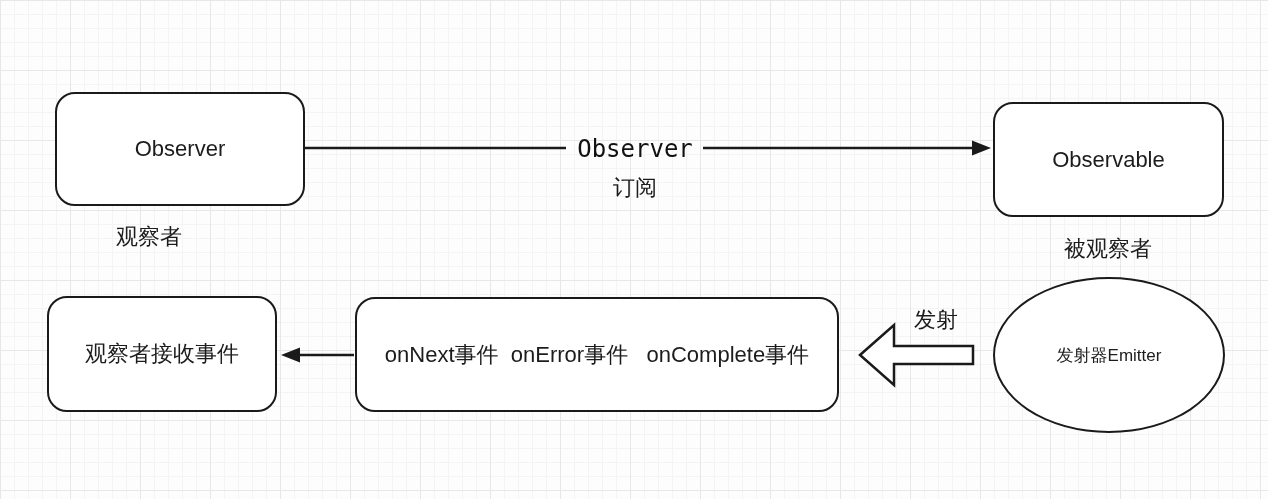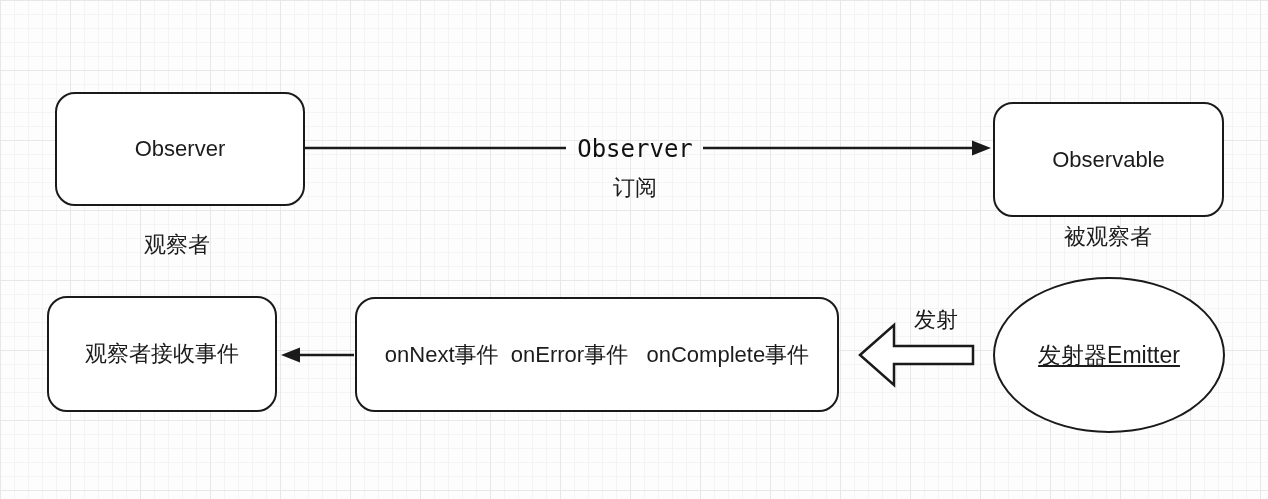--- a/index.html
+++ b/index.html
@@ -28,22 +28,21 @@
     border: 2.5px solid #1a1a1a;
     border-radius: 20px;
     display: flex;
     align-items: center;
     justify-content: center;
     font-size: 22px;
     color: #1c1c1c;
   }
   .ellipse {
     border-radius: 50%;
-    font-size: 23px;
-    text-decoration: underline;
+    font-size: 17px;
   }
   .caption {
     position: absolute;
     font-size: 22px;
     text-align: right;
     color: #1c1c1c;
     transform: translateX(-50%);
     white-space: nowrap;
   }
   .arrow-label-en {
@@ -85,26 +84,26 @@
       <line x1="298" y1="355" x2="354" y2="355" stroke="#1a1a1a" stroke-width="2.5"></line>
       <polygon points="281,355 300,347.5 300,362.5" fill="#1a1a1a"></polygon>
     </g>
 
     <polygon points="860,355 894,325 894,346 973,346 973,364 894,364 894,385" fill="#ffffff" stroke="#1a1a1a" stroke-width="2.5" stroke-linejoin="miter"></polygon>
   </svg>
 
   <div class="node" style="left:55px; top:92px; width:250px; height:114px;">
     <span>Observer</span>
   </div>
-  <div class="caption" style="left:177px; top:222px;margin-top:8px;">观察者</div>
+  <div class="caption" style="left:149px; top:222px;">观察者</div>
 
   <div class="node" style="left:993px; top:102px; width:231px; height:115px;">
     <span>Observable</span>
   </div>
-  <div class="caption" style="left:1108px; top:222px;font-family:Liberation Serif, serif;">被观察者</div>
+  <div class="caption" style="left:1108px; top:234px;font-family:Liberation Serif, serif;">被观察者</div>
 
   <div class="arrow-label-en" style="left:635px; top:135px;">Observer</div>
   <div class="caption" style="left:635px; top:173px;">订阅</div>
 
   <div class="node" style="left:47px; top:296px; width:230px; height:116px;">
     <span>观察者接收事件</span>
   </div>
 
   <div class="node" style="left:355px; top:297px; width:484px; height:115px;">
     <span class="events-text">onNext事件  onError事件   onComplete事件</span>

